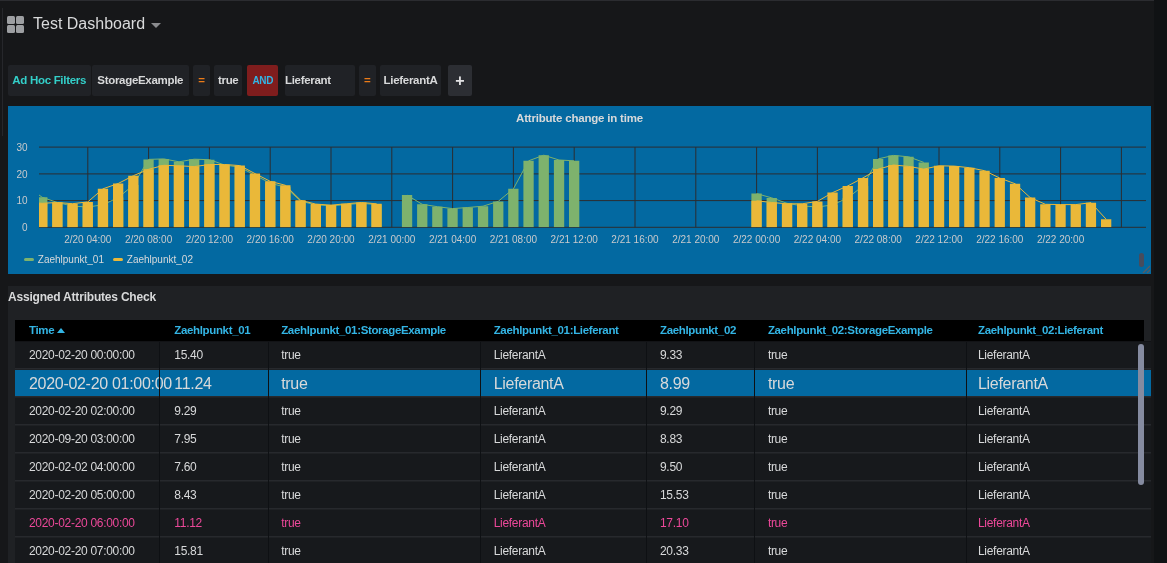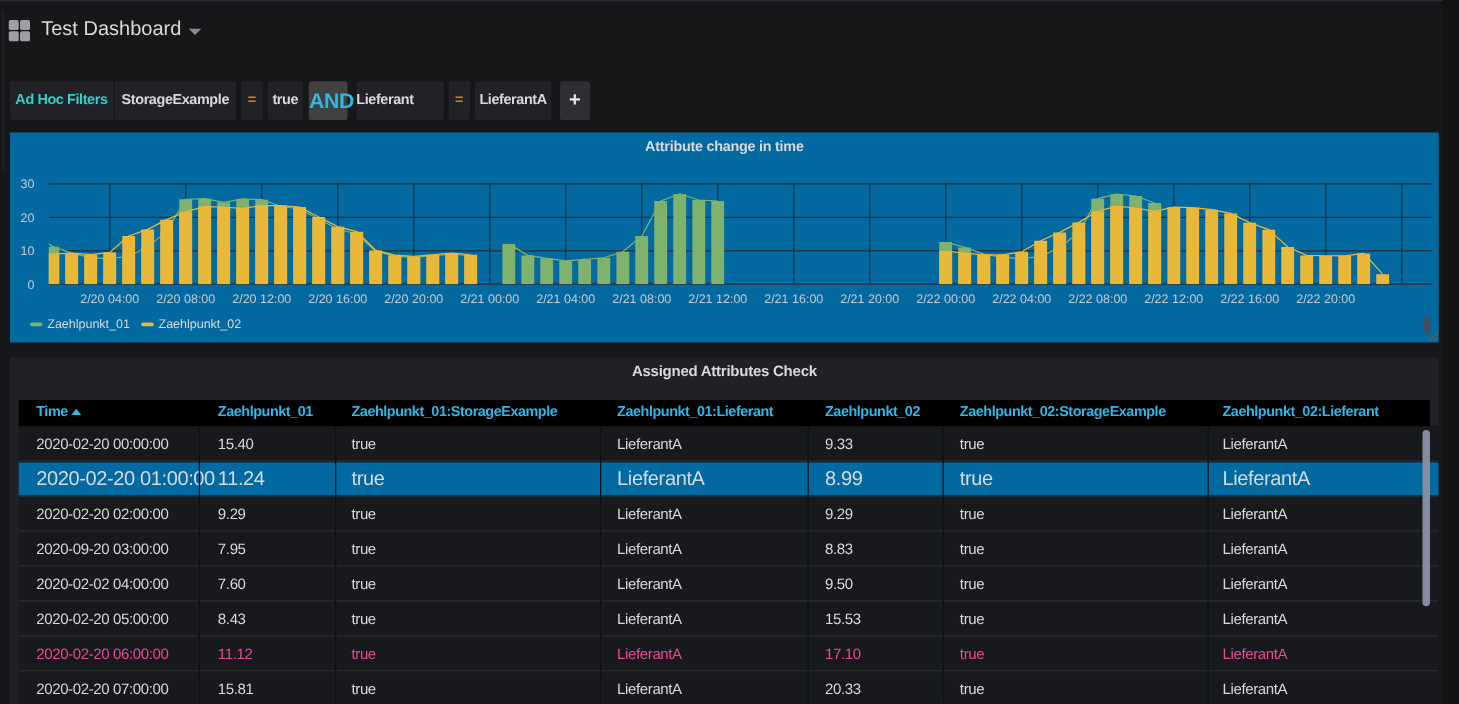--- a/index.html
+++ b/index.html
@@ -14,21 +14,21 @@
  <div class="abs" style="left:0;top:9.2px;width:8px;height:8px;background:#9d9fa2;border-radius:1.5px"></div>
  <div class="abs" style="left:9.2px;top:9.2px;width:8px;height:8px;background:#9d9fa2;border-radius:1.5px"></div>
 </div>
 <div class="abs" style="left:33px;top:14px;height:20px;line-height:20px;font-size:16px;color:#d9dadb">Test Dashboard</div>
 <div class="abs" style="left:151px;top:22.5px;width:0;height:0;border-left:5px solid transparent;border-right:5px solid transparent;border-top:5.5px solid #8a8b8e"></div>
 
 <div style="position:absolute;left:7.7px;top:64.5px;width:83px;height:31px;line-height:31px;text-align:center;background:#202226;color:#33cfc9;font-weight:bold;font-size:11.5px;letter-spacing:-0.3px;border-radius:2px;white-space:nowrap">Ad Hoc Filters</div>
 <div style="position:absolute;left:92px;top:64.5px;width:96.5px;height:31px;line-height:31px;text-align:center;background:#202226;color:#d8d9da;font-weight:bold;font-size:11.5px;letter-spacing:-0.3px;border-radius:2px;white-space:nowrap">StorageExample</div>
 <div style="position:absolute;left:192.8px;top:64.5px;width:17.2px;height:31px;line-height:31px;text-align:center;background:#202226;color:#eb7b18;font-weight:bold;font-size:11.5px;letter-spacing:-0.3px;border-radius:2px;white-space:nowrap">=</div>
 <div style="position:absolute;left:214.2px;top:64.5px;width:28px;height:31px;line-height:31px;text-align:center;background:#202226;color:#d8d9da;font-weight:bold;font-size:11.5px;letter-spacing:-0.3px;border-radius:2px;white-space:nowrap">true</div>
-<div style="position:absolute;left:247.2px;top:64.5px;width:31.3px;height:31px;line-height:31px;text-align:left;background:#404040;color:#33b5e5;font-weight:bold;font-size:17px;letter-spacing:-0.3px;border-radius:2px;white-space:nowrap">AND</div>
+<div style="position:absolute;left:247.2px;top:64.5px;width:31.3px;height:31px;line-height:31px;text-align:center;background:#7f1d1d;color:#33b5e5;font-weight:bold;font-size:10px;letter-spacing:-0.3px;border-radius:2px;white-space:nowrap">AND</div>
 <div style="position:absolute;left:285px;top:64.5px;width:70.3px;height:31px;line-height:31px;background:#202226;color:#d8d9da;font-weight:bold;font-size:11.5px;letter-spacing:-0.3px;border-radius:2px;white-space:nowrap">Lieferant</div>
 <div style="position:absolute;left:358.6px;top:64.5px;width:17.1px;height:31px;line-height:31px;text-align:center;background:#202226;color:#eb7b18;font-weight:bold;font-size:11.5px;letter-spacing:-0.3px;border-radius:2px;white-space:nowrap">=</div>
 <div style="position:absolute;left:380.2px;top:64.5px;width:60.6px;height:31px;line-height:31px;text-align:center;background:#202226;color:#d8d9da;font-weight:bold;font-size:11.5px;letter-spacing:-0.3px;border-radius:2px;white-space:nowrap">LieferantA</div>
 <div style="position:absolute;left:447.7px;top:64.5px;width:24px;height:31px;line-height:31px;text-align:center;background:#2c2e33;color:#e3e3e5;font-weight:bold;font-size:16px;letter-spacing:-0.3px;border-radius:2px;white-space:nowrap">+</div>
 
 <div class="abs" style="left:8px;top:105.5px;width:1143px;height:168.5px;background:#0369a1">
  <div class="abs" style="left:0;top:0;width:1143px;height:24px;text-align:center;line-height:24px;font-size:11.5px;letter-spacing:-0.2px;font-weight:bold;color:#d8d9da">Attribute change in time</div>
  <svg width="1143" height="169" style="position:absolute;left:0;top:0">
       <defs>
         <clipPath id="pc">
@@ -69,21 +69,21 @@
  <div class="abs" style="left:29.8px;top:148px;height:11px;line-height:11px;font-size:10px;color:#d8d9da">Zaehlpunkt_01</div>
  <div class="abs" style="left:104.8px;top:152px;width:10px;height:3.4px;background:#eab839;border-radius:1.6px"></div>
  <div class="abs" style="left:118.8px;top:148px;height:11px;line-height:11px;font-size:10px;color:#d8d9da">Zaehlpunkt_02</div>
  <div class="abs" style="left:1131px;top:147.5px;width:5px;height:14px;background:#484c5c;border-radius:2.5px"></div>
  <svg class="abs" style="left:1134px;top:159px" width="9" height="9">
       <path d="M1 8L8 1M5 8L8 5" stroke="#5a5c60" stroke-width="1.4" fill="none"></path>
     </svg>
 </div>
 
 <div class="abs" style="left:8px;top:286px;width:1143px;height:277px;background:#1f2124;overflow:hidden;font-size:12px">
- <div class="abs" style="left:0;top:0;width:1143px;height:23px;text-align:center;line-height:23px;font-size:12px;letter-spacing:-0.2px;font-weight:bold;color:#d8d9da">Assigned Attributes Check</div>
+ <div class="abs" style="left:0;top:0;width:1143px;height:23px;text-align:left;line-height:23px;font-size:12px;letter-spacing:-0.2px;font-weight:bold;color:#d8d9da">Assigned Attributes Check</div>
  <div class="abs" style="left:7px;top:34px;width:1129px;height:21px;background:#000000">
       <div style="position:absolute;left:14px;top:0;height:21px;line-height:21px;font-weight:bold;font-size:11.5px;letter-spacing:-0.35px;color:#33b5e5;white-space:nowrap">Time<span style="display:inline-block;width:0;height:0;border-left:4.5px solid transparent;border-right:4.5px solid transparent;border-bottom:5px solid #33b5e5;margin-left:3px;vertical-align:1px"></span></div>
       <div style="position:absolute;left:159.3px;top:0;height:21px;line-height:21px;font-weight:bold;font-size:11.5px;letter-spacing:-0.35px;color:#33b5e5;white-space:nowrap">Zaehlpunkt_01</div>
       <div style="position:absolute;left:266.2px;top:0;height:21px;line-height:21px;font-weight:bold;font-size:11.5px;letter-spacing:-0.35px;color:#33b5e5;white-space:nowrap">Zaehlpunkt_01:StorageExample</div>
       <div style="position:absolute;left:478.7px;top:0;height:21px;line-height:21px;font-weight:bold;font-size:11.5px;letter-spacing:-0.35px;color:#33b5e5;white-space:nowrap">Zaehlpunkt_01:Lieferant</div>
       <div style="position:absolute;left:645px;top:0;height:21px;line-height:21px;font-weight:bold;font-size:11.5px;letter-spacing:-0.35px;color:#33b5e5;white-space:nowrap">Zaehlpunkt_02</div>
       <div style="position:absolute;left:752.9px;top:0;height:21px;line-height:21px;font-weight:bold;font-size:11.5px;letter-spacing:-0.35px;color:#33b5e5;white-space:nowrap">Zaehlpunkt_02:StorageExample</div>
       <div style="position:absolute;left:963px;top:0;height:21px;line-height:21px;font-weight:bold;font-size:11.5px;letter-spacing:-0.35px;color:#33b5e5;white-space:nowrap">Zaehlpunkt_02:Lieferant</div>
     </div>
  <div class="abs" style="left:7px;top:55px;width:1136px;height:1px;background:#121316"></div>

